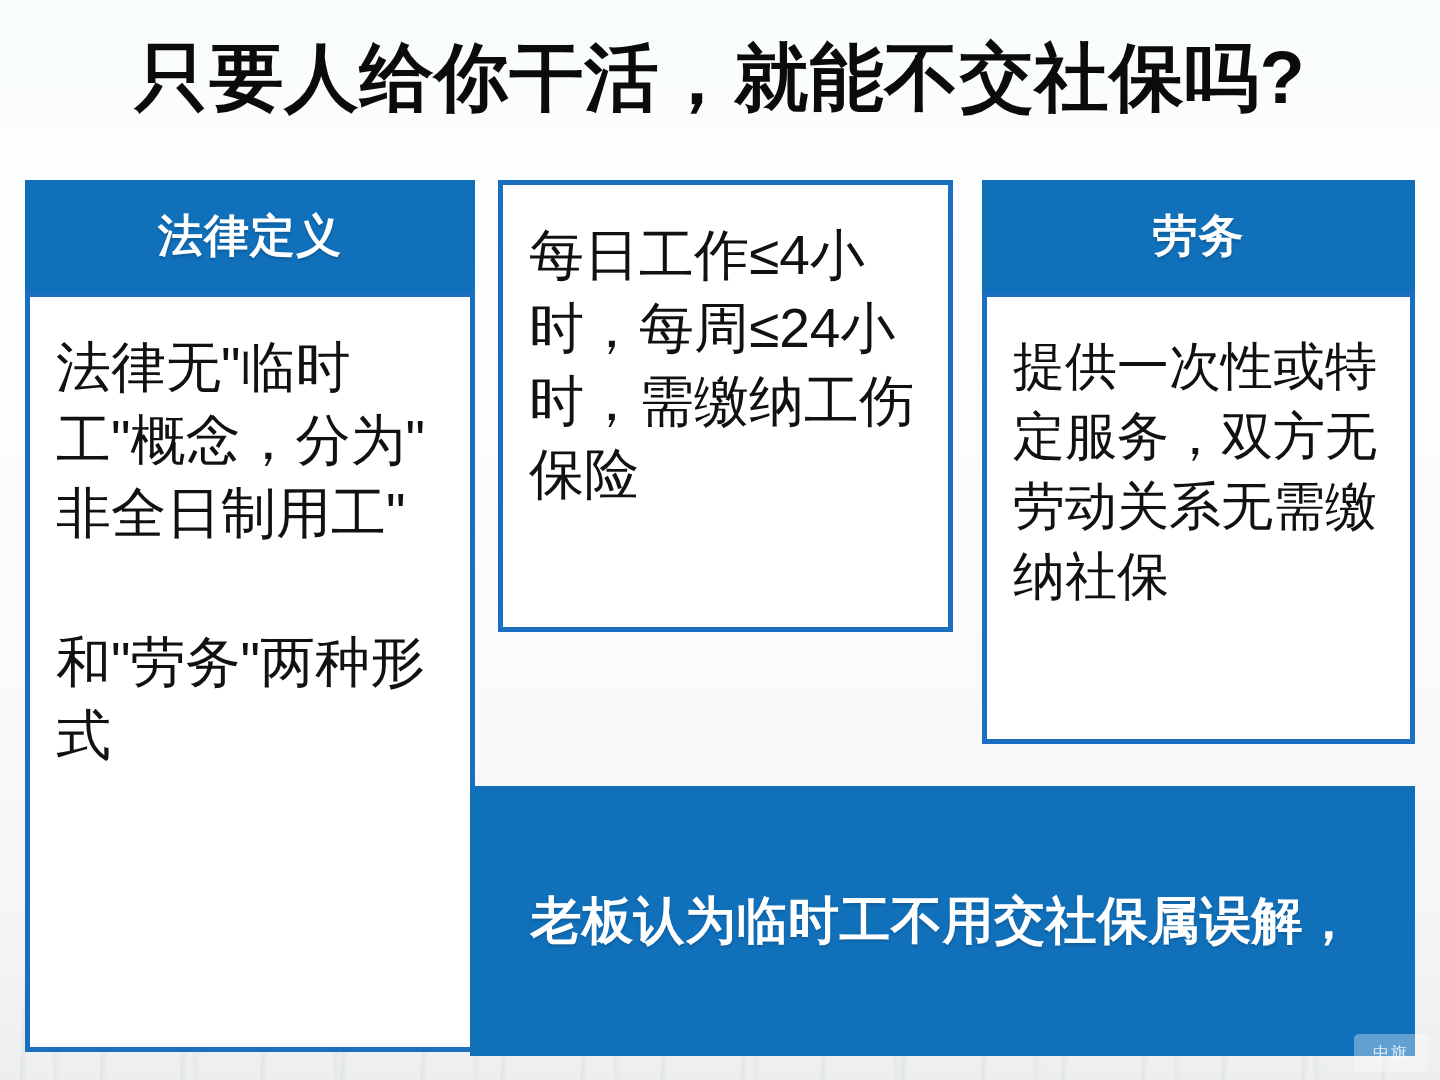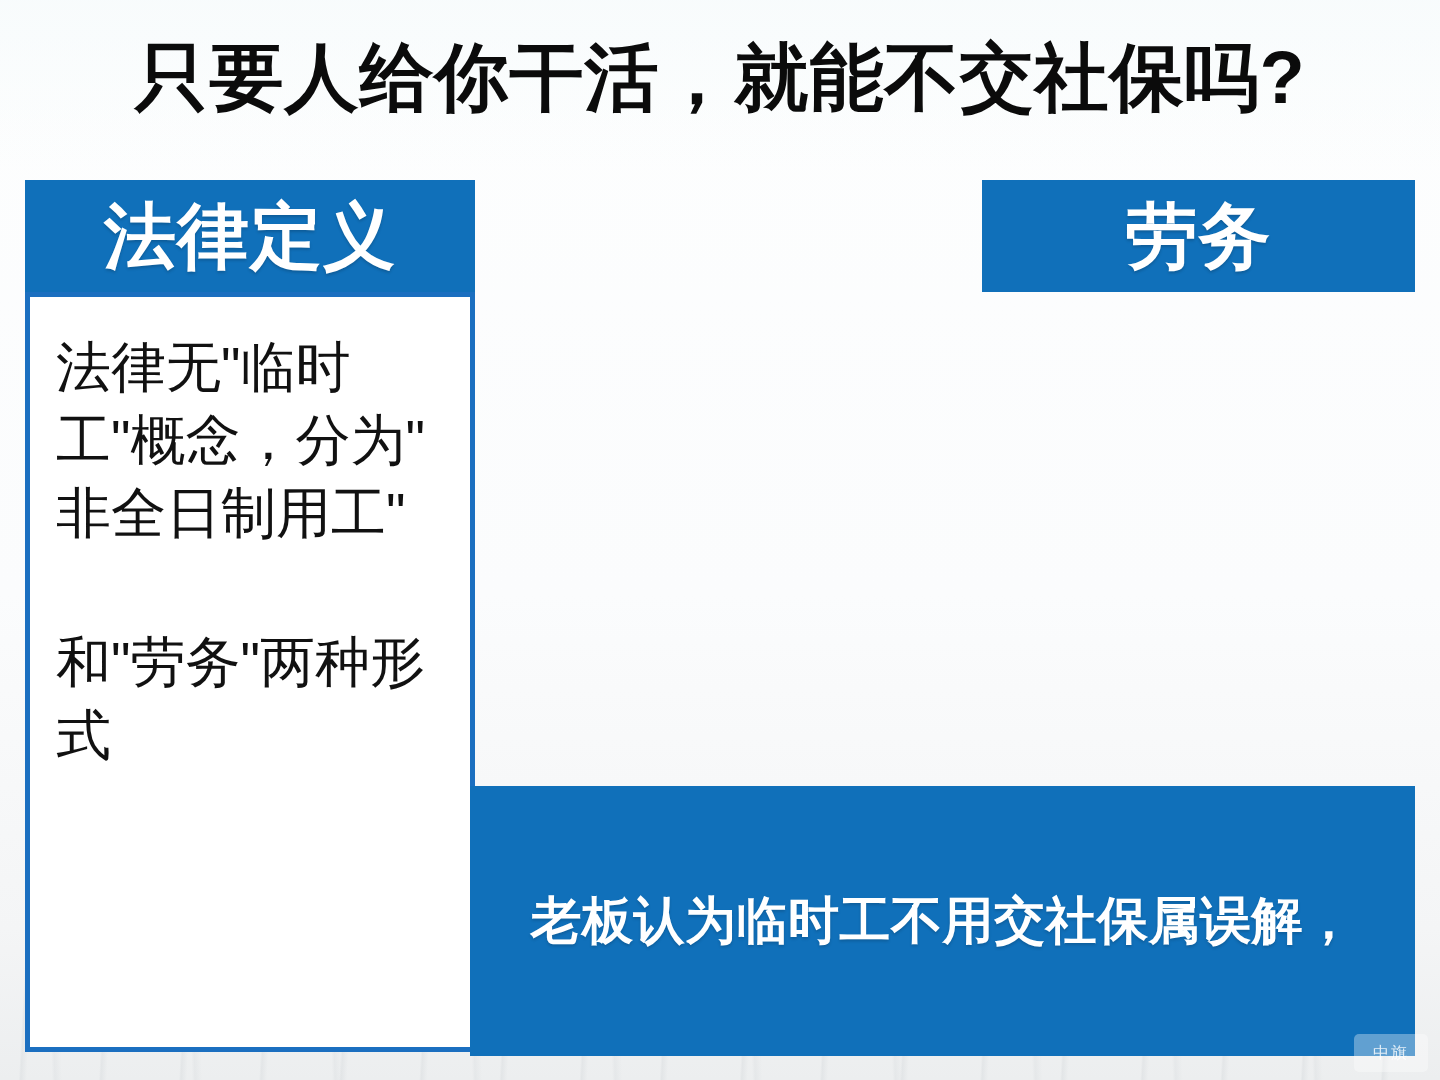--- a/index.html
+++ b/index.html
@@ -74,21 +74,21 @@
   .col {
     position: absolute;
     box-sizing: border-box;
   }
 
   .col-head {
     box-sizing: border-box;
     width: 100%;
     background: #1070ba;
     color: #ffffff;
-    font-size: 72px;
+    font-size: 45px;
     line-height: 62px;
     font-weight: 700;
     text-align: center;
     display: flex;
     align-items: center;
     justify-content: center;
     letter-spacing: 1px;
     text-shadow: 0 2px 3px rgba(0,0,0,0.18);
   }
 
@@ -183,24 +183,30 @@
 
   <div class="col" id="col1">
     <div class="col-head">法律定义</div>
     <div class="col-body">
       <div class="para">法律无"临时工"概念，分为" 非全日制用工"</div>
       <div class="para">和"劳务"两种形式</div>
     </div>
   </div>
 
   <div class="col" id="col2">
+    <div class="col-body">
+      <div class="para">每日工作≤4小时，每周≤24小时，需缴纳工伤保险</div>
+    </div>
   </div>
 
   <div class="col" id="col3">
     <div class="col-head">劳务</div>
+    <div class="col-body">
+      <div class="para">提供一次性或特定服务，双方无劳动关系无需缴纳社保</div>
+    </div>
   </div>
 
   <div id="banner">
     <div class="banner-line">老板认为临时工不用交社保属误解，</div>
   </div>
 
   <div id="watermark">中旗</div>
 
 </div>
 

